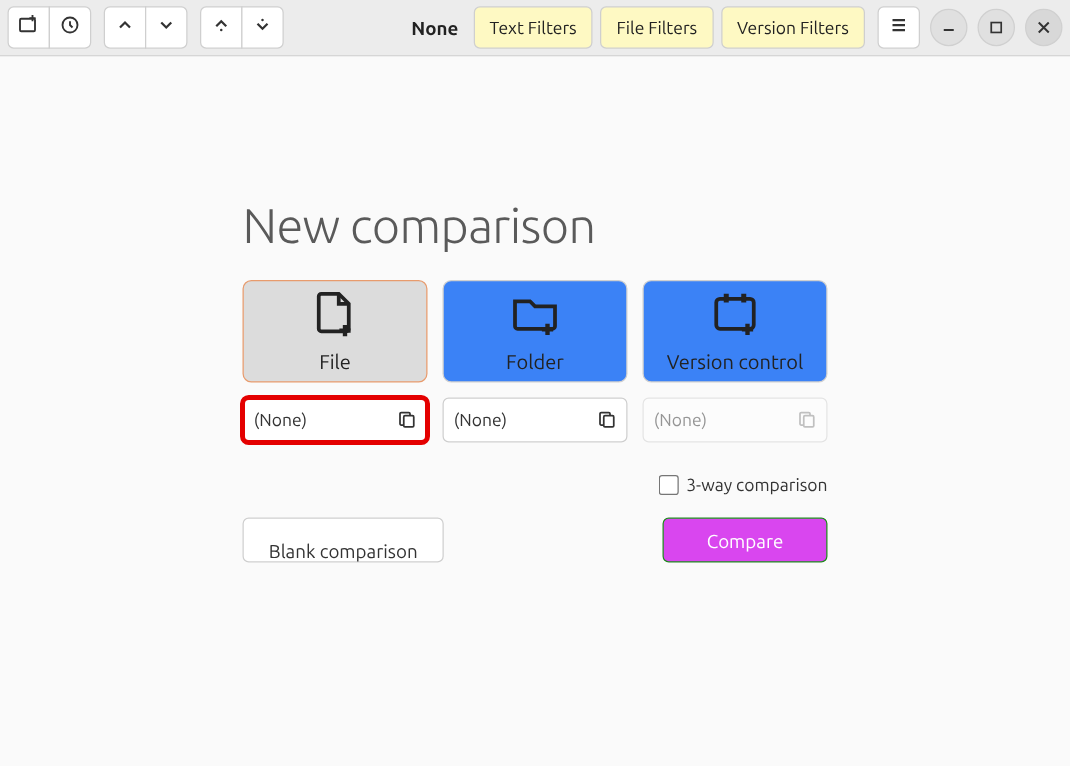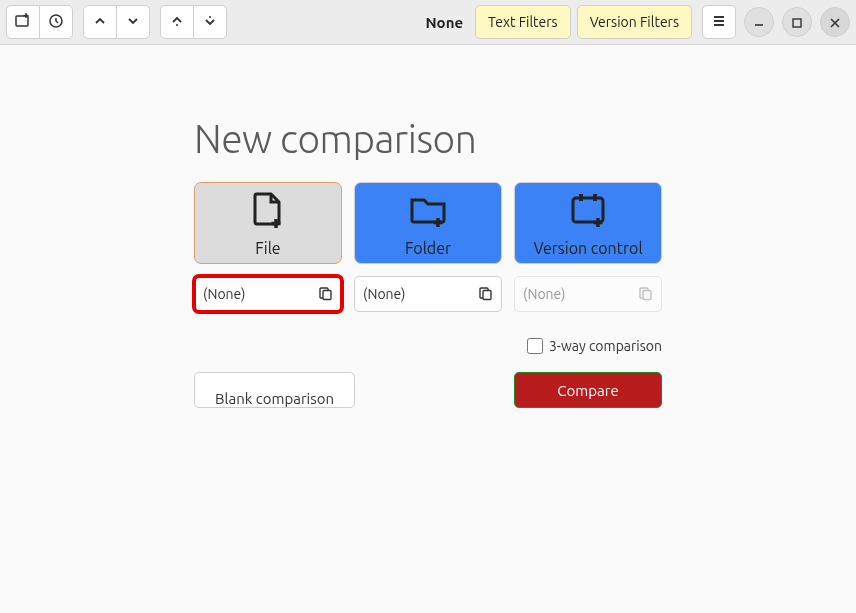--- a/index.html
+++ b/index.html
@@ -10,37 +10,37 @@
   .tb-group .tb-btn { border-radius: 0; }
   .tb-group .tb-btn:first-child { border-top-left-radius: 5px; border-bottom-left-radius: 5px; }
   .tb-group .tb-btn:last-child { border-top-right-radius: 5px; border-bottom-right-radius: 5px; }
   .tb-group .tb-btn + .tb-btn { margin-left: -1px; }
   .title { font-weight: bold; font-size: 15px; margin: 0 12px 0 6px; }
   .pill { height: 34px; background: #fef9c3; border: 1px solid #cfcfcf; border-radius: 5px; padding: 0 12px; display: flex; align-items: center; font-size: 14px; cursor: pointer; margin-right: 6px; }
   .spacer { flex: 1; }
   .win-btn { width: 30px; height: 30px; border-radius: 50%; background: #e0e0e0; border: 1px solid #d0d0d0; display: flex; align-items: center; justify-content: center; margin-left: 8px; cursor: pointer; }
   .content { padding: 30px 0 0 0; display: flex; flex-direction: column; align-items: center; }
   .inner { width: 468px; }
-  .inner > h1 { font-size: 39px; font-weight: 300; color: #5a5a5a; margin: 42px 0 22px 0; letter-spacing: -0.5px; }
+  .inner > h1 { font-size: 39px; font-weight: 300; color: #5a5a5a; margin: 84px 0 22px 0; letter-spacing: -0.5px; }
   .cards { display: flex; gap: 12px; margin-bottom: 12px; }
   .card { width: 148px; height: 82px; border: 1px solid #cfcfcf; border-radius: 7px; background: #3b82f6; display: flex; flex-direction: column; align-items: center; justify-content: center; font-size: 16px; cursor: pointer; }
   .card.active { background: #dcdcdc; border-color: #e89b6d; }
   .card svg { margin-bottom: 4px; }
   .choosers { display: flex; gap: 12px; margin-bottom: 8px; }
   .chooser { width: 148px; height: 36px; border: 1px solid #cfcfcf; border-radius: 5px; background: #fff; display: flex; align-items: center; padding: 0 8px; font-size: 14px; color: #333; cursor: pointer; gap: 28px; }
   .chooser.highlighted { outline: 4px solid #e40000; outline-offset: -2px; }
   .chooser.disabled { opacity: 0.5; }
   .chooser .label { flex: 1; }
   .threeway { display: flex; justify-content: flex-end; margin-bottom: 18px; }
   .threeway label { display: flex; align-items: center; gap: 6px; font-size: 14px; color: #333; margin-top: 18px; }
   .threeway input { width: 16px; height: 16px; }
   .actions { display: flex; justify-content: space-between; }
   .btn { height: 36px; padding: 0 20px; border-radius: 5px; font-size: 15px; cursor: pointer; display: flex; align-items: center; }
   .btn.secondary { background: #fff; border: 1px solid #cfcfcf; color: #333; align-items: flex-end; }
-  .btn.primary { background: #b91c1c; border: 1px solid #1f8a1f; color: #fff; width: 148px; justify-content: center; }
+  .btn.primary { background: #d946ef; border: 1px solid #1f8a1f; color: #fff; width: 132px; justify-content: center; }
 </style>
 </head>
 <body>
 
 <div class="toolbar">
   <div class="tb-group">
     <div class="tb-btn">
       <span>
         <svg width="16" height="16" viewBox="0 0 16 16">
             <rect x="1" y="3" width="12" height="10" rx="1" fill="none" stroke="#333" stroke-width="1.5"></rect>
@@ -80,20 +80,23 @@
       <span><svg width="14" height="14" viewBox="0 0 14 14">
             <path d="M3 6l4 4 4-4" stroke="#333" stroke-width="1.8" fill="none"></path>
             <circle cx="7" cy="3" r="1" fill="#333"></circle>
           </svg></span>
     </div>
   </div>
   <div class="spacer"></div>
   <span class="title">None</span>
   <div class="pill">
       <span>Text Filters</span>
+    </div>
+  <div class="pill">
+      <span>File Filters</span>
     </div>
   <div class="pill">
       <span>Version Filters</span>
     </div>
   <div class="tb-btn" style="margin-left:4px;">
     <span><svg width="14" height="14" viewBox="0 0 14 14">
           <path d="M2 3h10M2 7h10M2 11h10" stroke="#333" stroke-width="1.8"></path>
         </svg></span>
   </div>
   <div class="win-btn">

